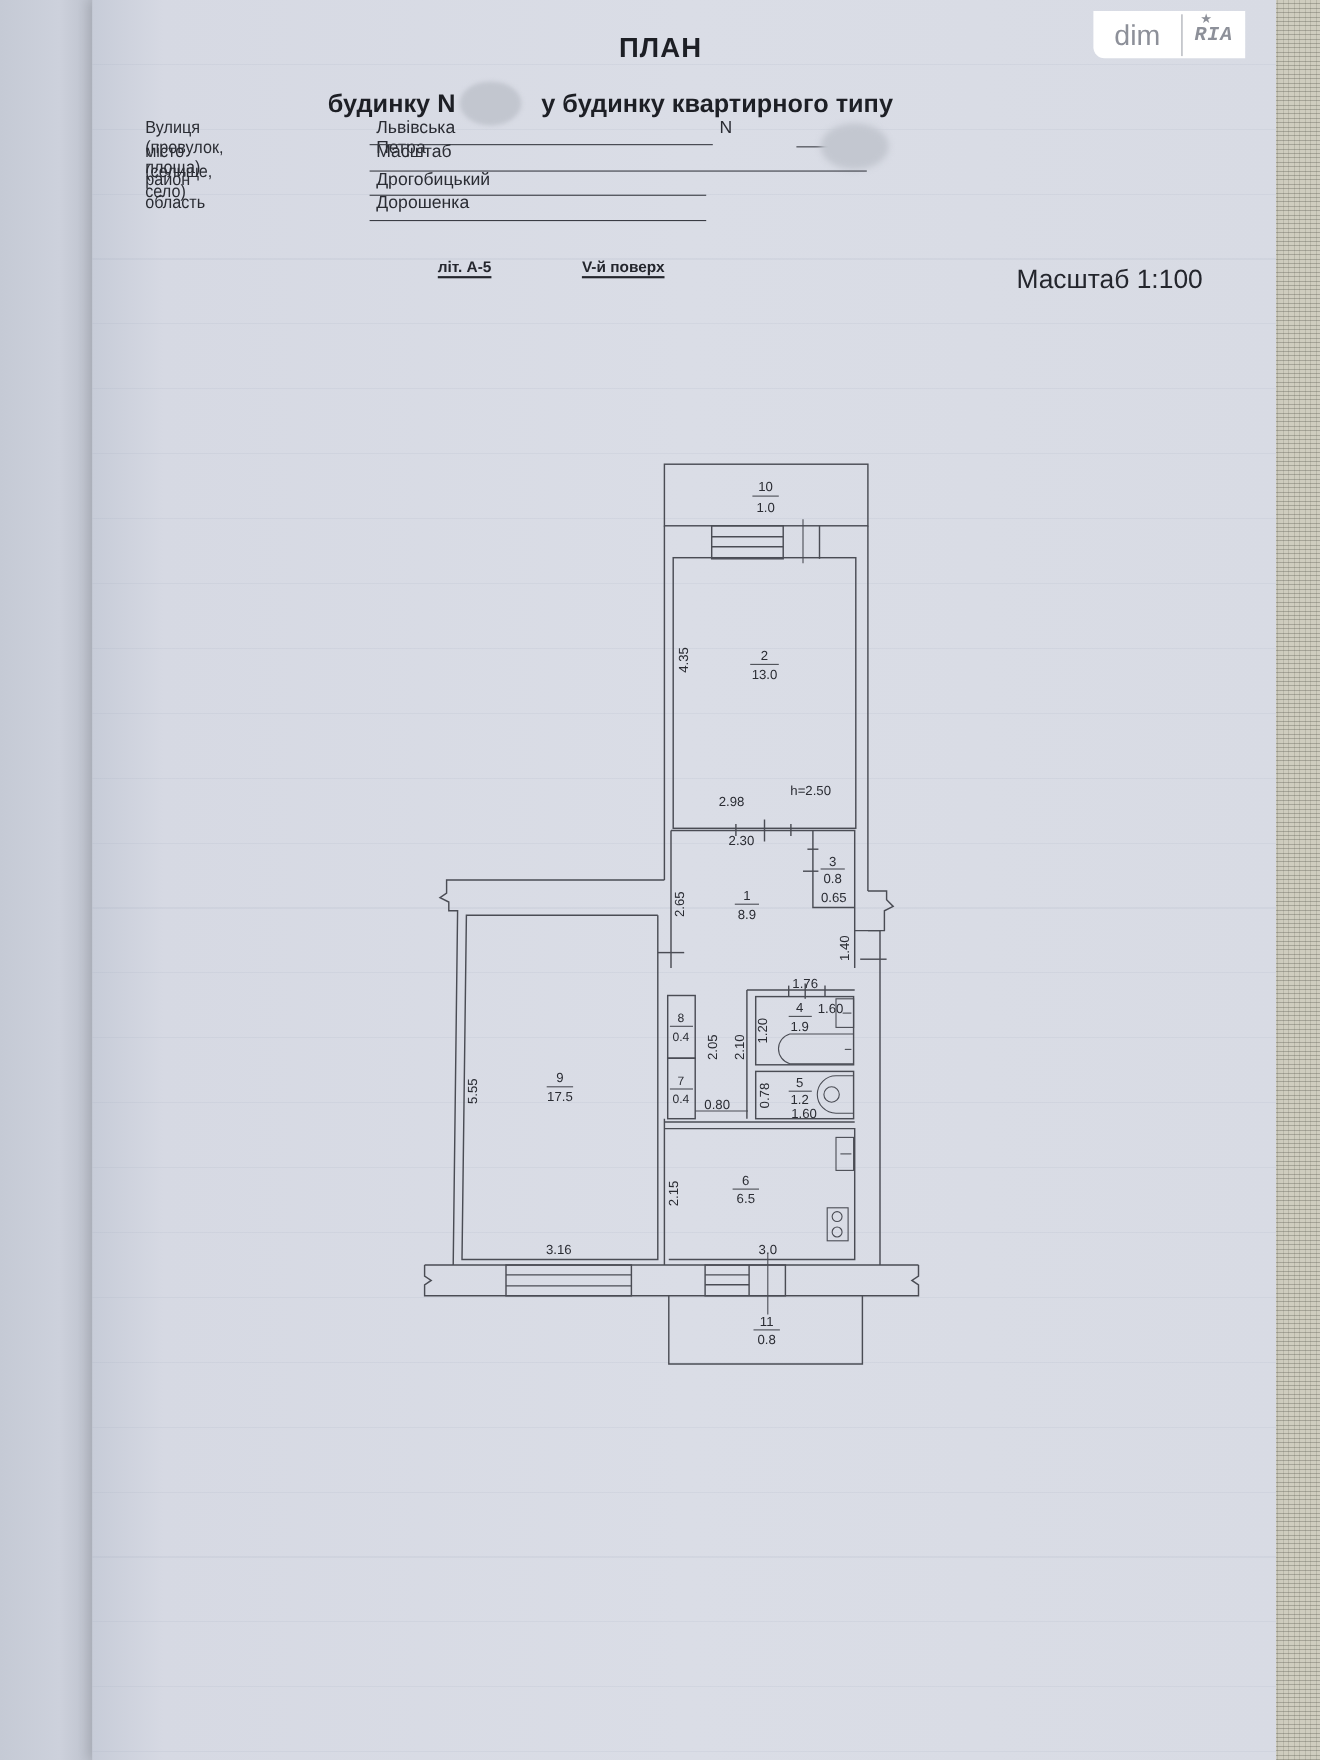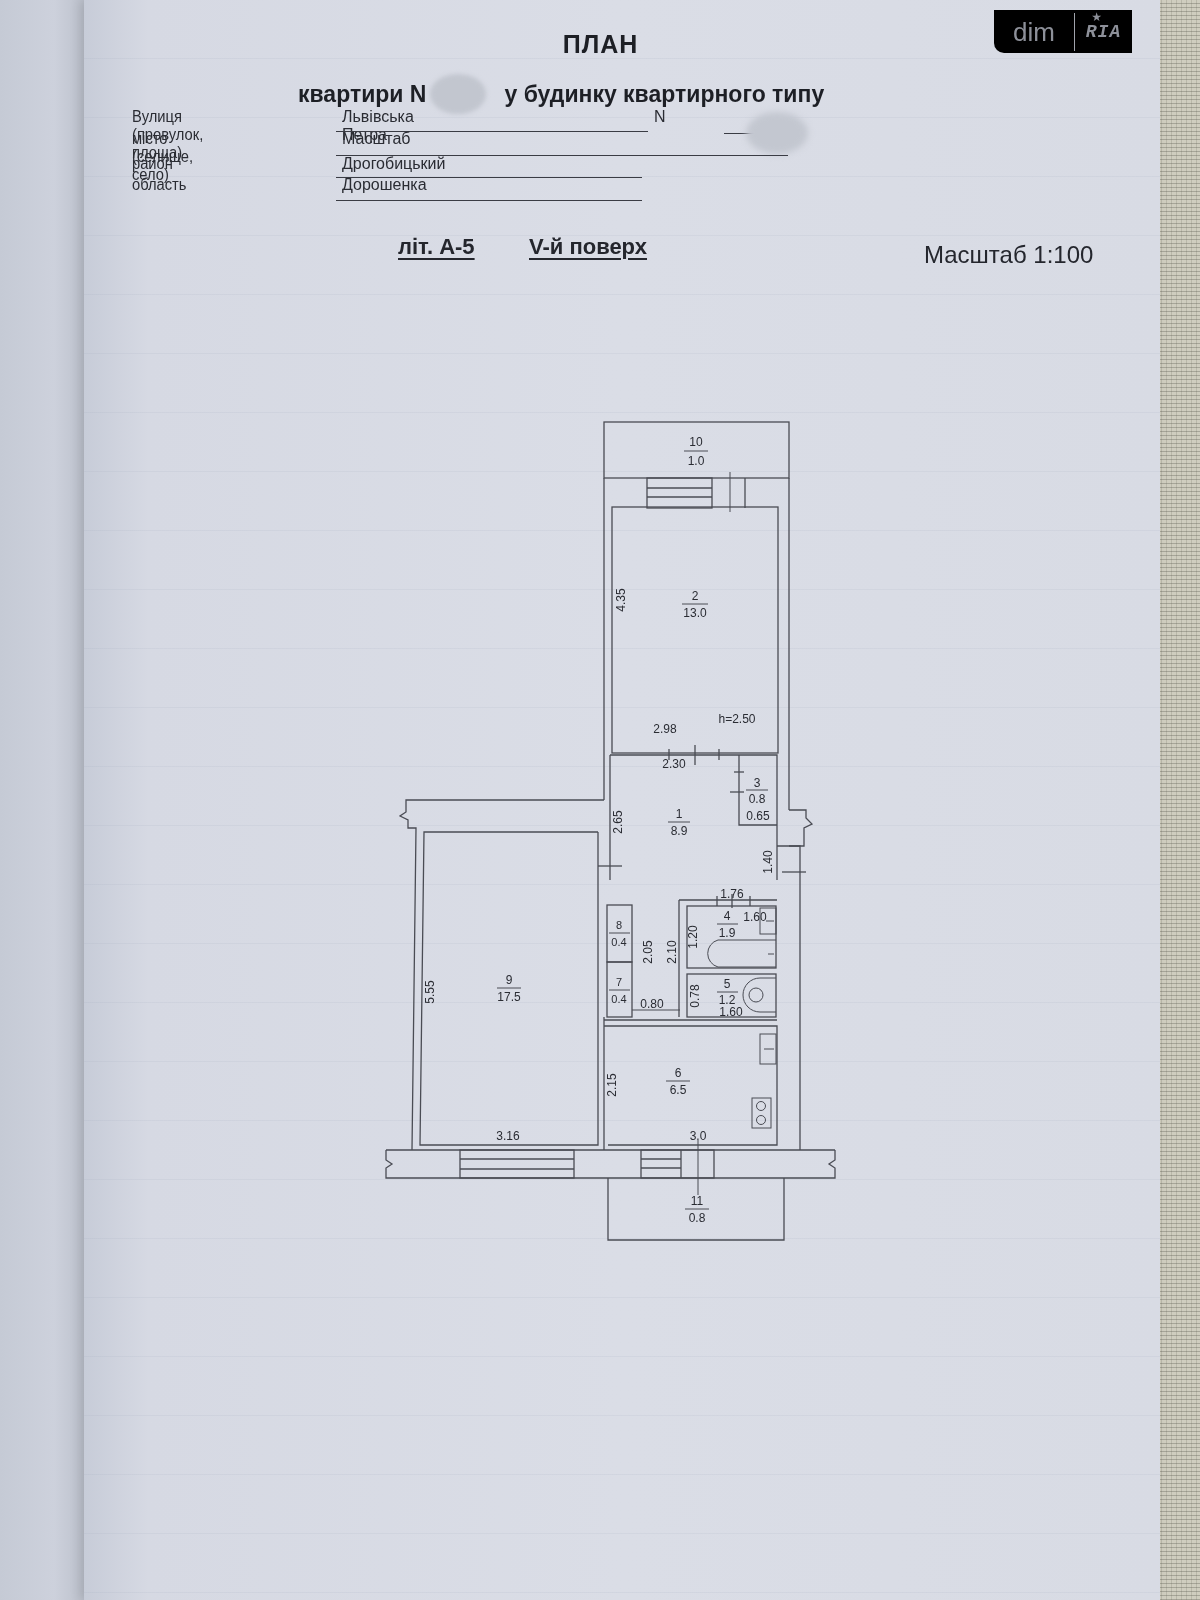--- a/index.html
+++ b/index.html
@@ -45,45 +45,45 @@
     }
     .addr { position: absolute; font-size: 16px; color: #2a2c33; }
     .addr-label { position: absolute; left: 48px; transform: scaleX(0.92); transform-origin: left; }
     .addr-value { position: absolute; left: 258px; }
     .addr-line { position: absolute; height: 0; border-bottom: 1.4px solid #3a3c44; }
     .redact-num {
       position: absolute; left: 662px; top: 112px; width: 62px; height: 42px;
       border-radius: 50%; background: #c3c7d0; filter: blur(3px);
     }
     .lit {
-      position: absolute; top: 234px; font-weight: bold; font-size: 22px; color: #24262d;
+      position: absolute; top: 234px; font-weight: bold; font-size: 14px; color: #24262d;
       text-decoration: underline; text-underline-offset: 4px; text-decoration-thickness: 2px;
     }
     .scale { position: absolute; top: 241px; left: 840px; font-size: 24px; color: #24262d; }
     .logo {
       position: absolute; left: 994px; top: 10px; width: 138px; height: 43px;
-      background: #000000; border-radius: 0 0 0 10px; display: flex; align-items: center;
+      background: #ffffff; border-radius: 0 0 0 10px; display: flex; align-items: center;
     }
     .logo .dim { width: 80px; text-align: center; font-size: 26px; color: #8d9099; border-right: 1px solid #a0a3ab; line-height: 38px; }
     .logo .ria { flex: 1; text-align: center; font-family: Liberation Mono, monospace; font-weight: bold; font-style: italic; font-size: 18px; color: #8d9099; letter-spacing: 1px; }
     .logo .star { position: absolute; right: 30px; top: 0px; font-size: 12px; color: #8d9099; }
     svg text { font-family: "Liberation Sans", sans-serif; fill: #2a2c33; }
   </style>
 </head>
 <body>
 
 <div class="left-page"></div>
 <div class="fabric"></div>
 
 <div class="page">
   <div class="grid-lines"></div>
 
   <div class="title"><span>ПЛАН</span></div>
   <div class="subtitle">
-    <span>квартири N</span><span class="redact"></span><span>у будинку квартирного типу</span>
+    <span>будинку N</span><span class="redact"></span><span>у будинку квартирного типу</span>
   </div>
 
   <div class="addr" style="top:108px;">
     <span class="addr-label">Вулиця (провулок, площа)</span>
     <span class="addr-value">Львівська Петра</span>
     <span style="position:absolute;left:570px;">N</span>
   </div>
   <div class="addr-line" style="left:252px;top:131px;width:312px;"></div>
   <div class="addr-line" style="left:640px;top:133px;width:66px;"></div>
   <div class="redact-num"></div>

